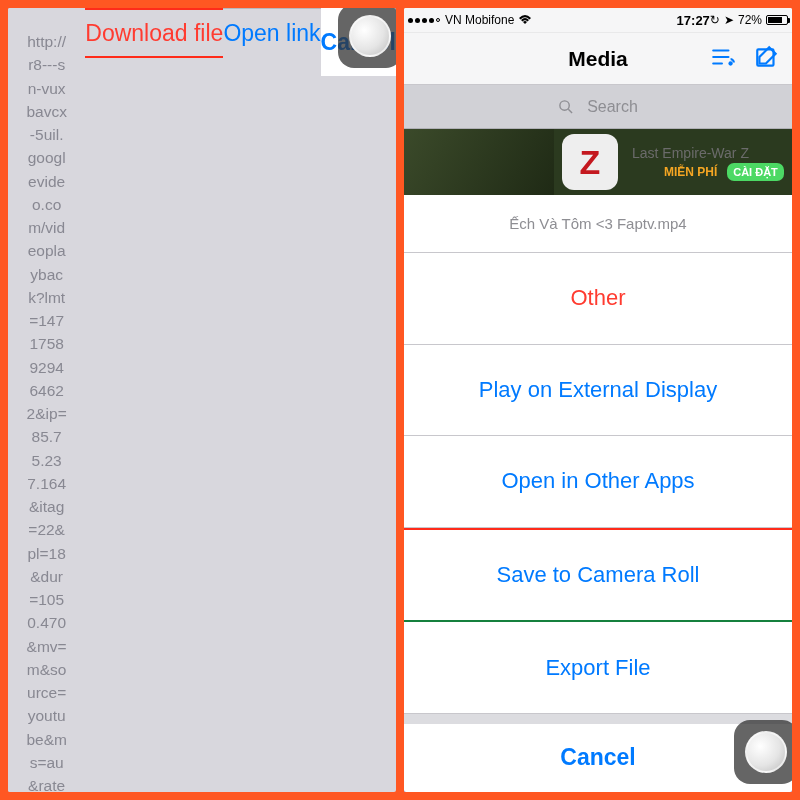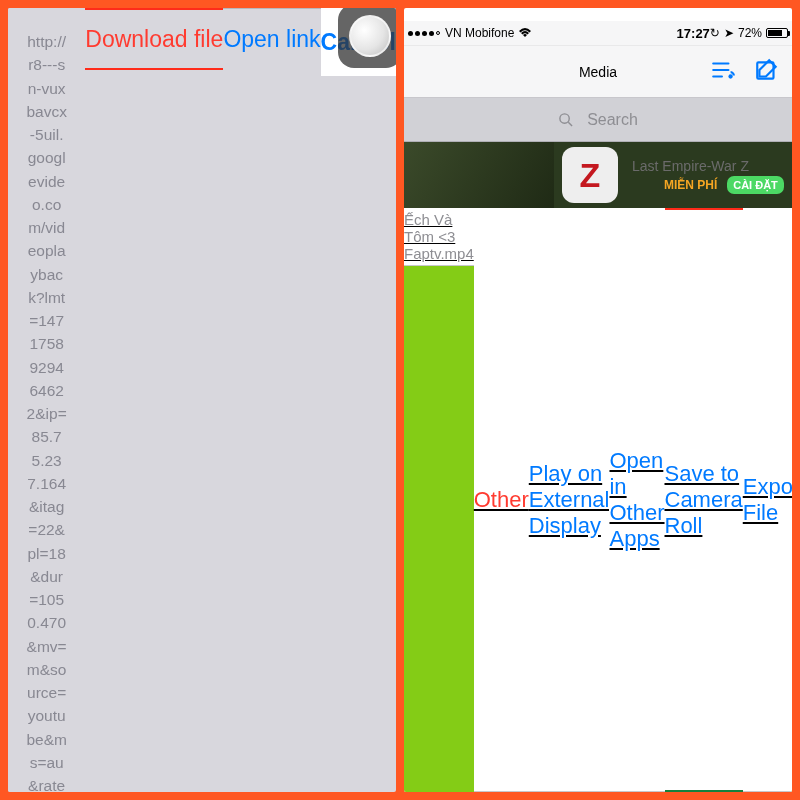--- a/index.html
+++ b/index.html
@@ -35,21 +35,21 @@
       padding: 22px 18px 8px 18px;
       font-size: 15.5px;
       line-height: 1.5;
       color: #888892;
       text-align: center;
       word-break: break-all;
       overflow: hidden;
       background: #d8d7dd;
     }
     .sheet-btn {
-      height: 62px;
+      height: 50px;
       display: flex;
       align-items: center;
       justify-content: center;
       font-size: 23px;
       font-weight: 400;
       border-top: 0.5px solid rgba(0,0,0,0.15);
       background: #d8d7dd;
       cursor: pointer;
     }
     .sheet-btn.hl-top { border-top: 2px solid #ff2b1a; }
@@ -97,42 +97,41 @@
     }
     .statusbar {
       height: 24px;
       background: #f6f6f7;
       display: flex;
       align-items: center;
       font-size: 12px;
       color: #000;
       padding: 12px 4px;
       border-bottom: 0.5px solid rgba(0,0,0,0.05);
-      margin-top: 13px;
     }
     .dots { display: flex; gap: 2px; margin-right: 5px; }
     .dot { width: 5px; height: 5px; border-radius: 50%; background: #000; }
     .dot.empty { background: none; border: 1px solid #000; width: 4px; height: 4px; }
     .wifi-icon { margin: 0 4px; font-size: 13px; }
     .statusbar .time { flex:1; text-align: right; font-weight: 700; font-size: 13px; }
     .statusbar .right { display: flex; align-items: center; gap: 4px; font-size: 12px; }
     .battery-icon { display:inline-block; width: 22px; height: 10px; border: 1px solid #000; border-radius: 2px; position: relative; }
     .battery-icon::after { content:''; position:absolute; right:-3px; top:2px; width:2px; height:5px; background:#000; border-radius:0 1px 1px 0; }
     .battery-icon .fill { position:absolute; left:1px; top:1px; bottom:1px; width: 70%; background:#000; }
 
     .navbar {
       height: 52px;
       background: #f6f6f7;
       border-bottom: 0.5px solid #c8c7cc;
       display: flex;
       align-items: center;
       justify-content: center;
       position: relative;
     }
-    .nav-title { font-size: 14px; font-weight: 400; }
+    .nav-title { font-size: 21px; font-weight: 700; }
     .nav-right { position: absolute; right: 12px; display: flex; gap: 18px; color: #007aff; }
     .nav-icon svg { width: 26px; height: 26px; stroke: #007aff; fill: none; stroke-width: 2; }
 
     .searchbar {
       height: 44px;
       background: #d1d1d6;
       display: flex;
       align-items: center;
       justify-content: center;
       color: #8e8e93;
@@ -167,21 +166,21 @@
       justify-content:center;
       font-size: 34px;
       font-weight: 900;
       color: #c4181f;
       font-family: Impact, sans-serif;
     }
     .ad-text { color: #6b6b6b; font-size: 14px; line-height:1.3; padding: 4px 6px; }
     .ad-text .free { color: #f5a623; font-size: 12px; font-weight:600;padding-left:32px; }
     .ad-install { background:#4cd964; color:#fff; font-size:11px; font-weight:700; padding:3px 6px; border-radius:7px; margin-left:6px; }
 
-    .sheet-area { flex:1; background: #84cc16; display:flex; flex-direction:row;text-decoration:underline; }
+    .sheet-area { flex:1; background: #1d4ed8; display:flex; flex-direction:column; }
     .file-title {
       height: 58px;
       display:flex;
       align-items:center;
       justify-content:center;
       font-size: 15px;
       color: #8e8e93;
       border-bottom: 0.5px solid #c8c7cc;
       background: #fff;
     }

